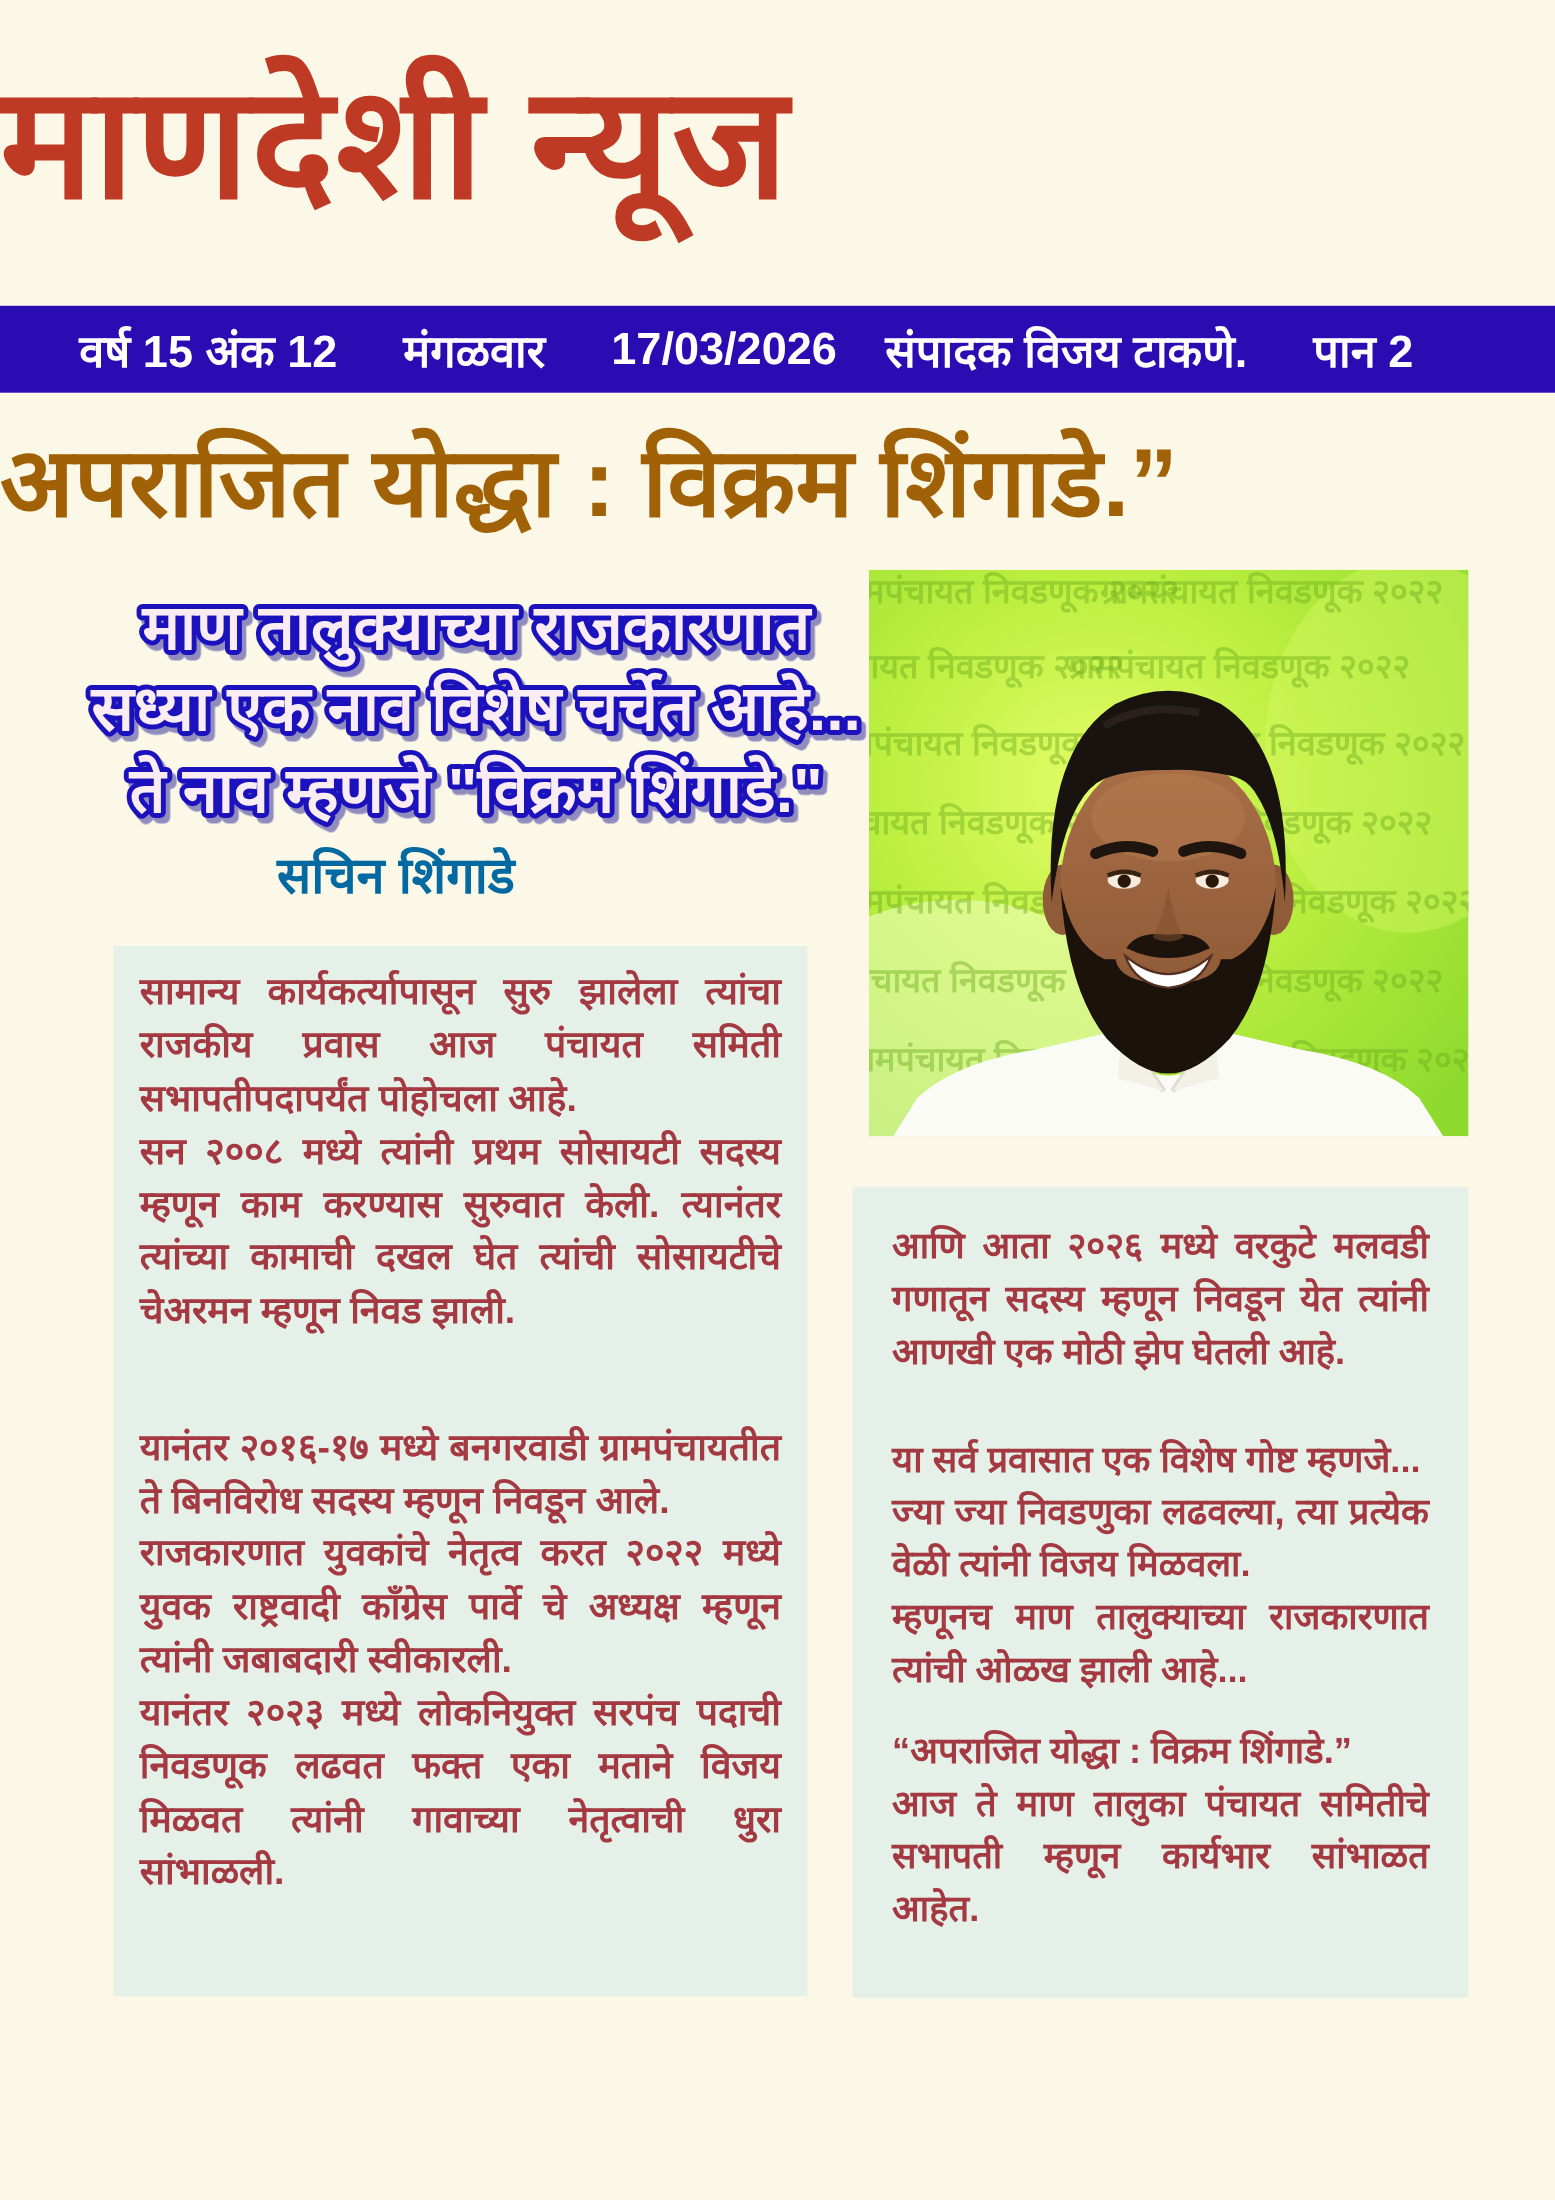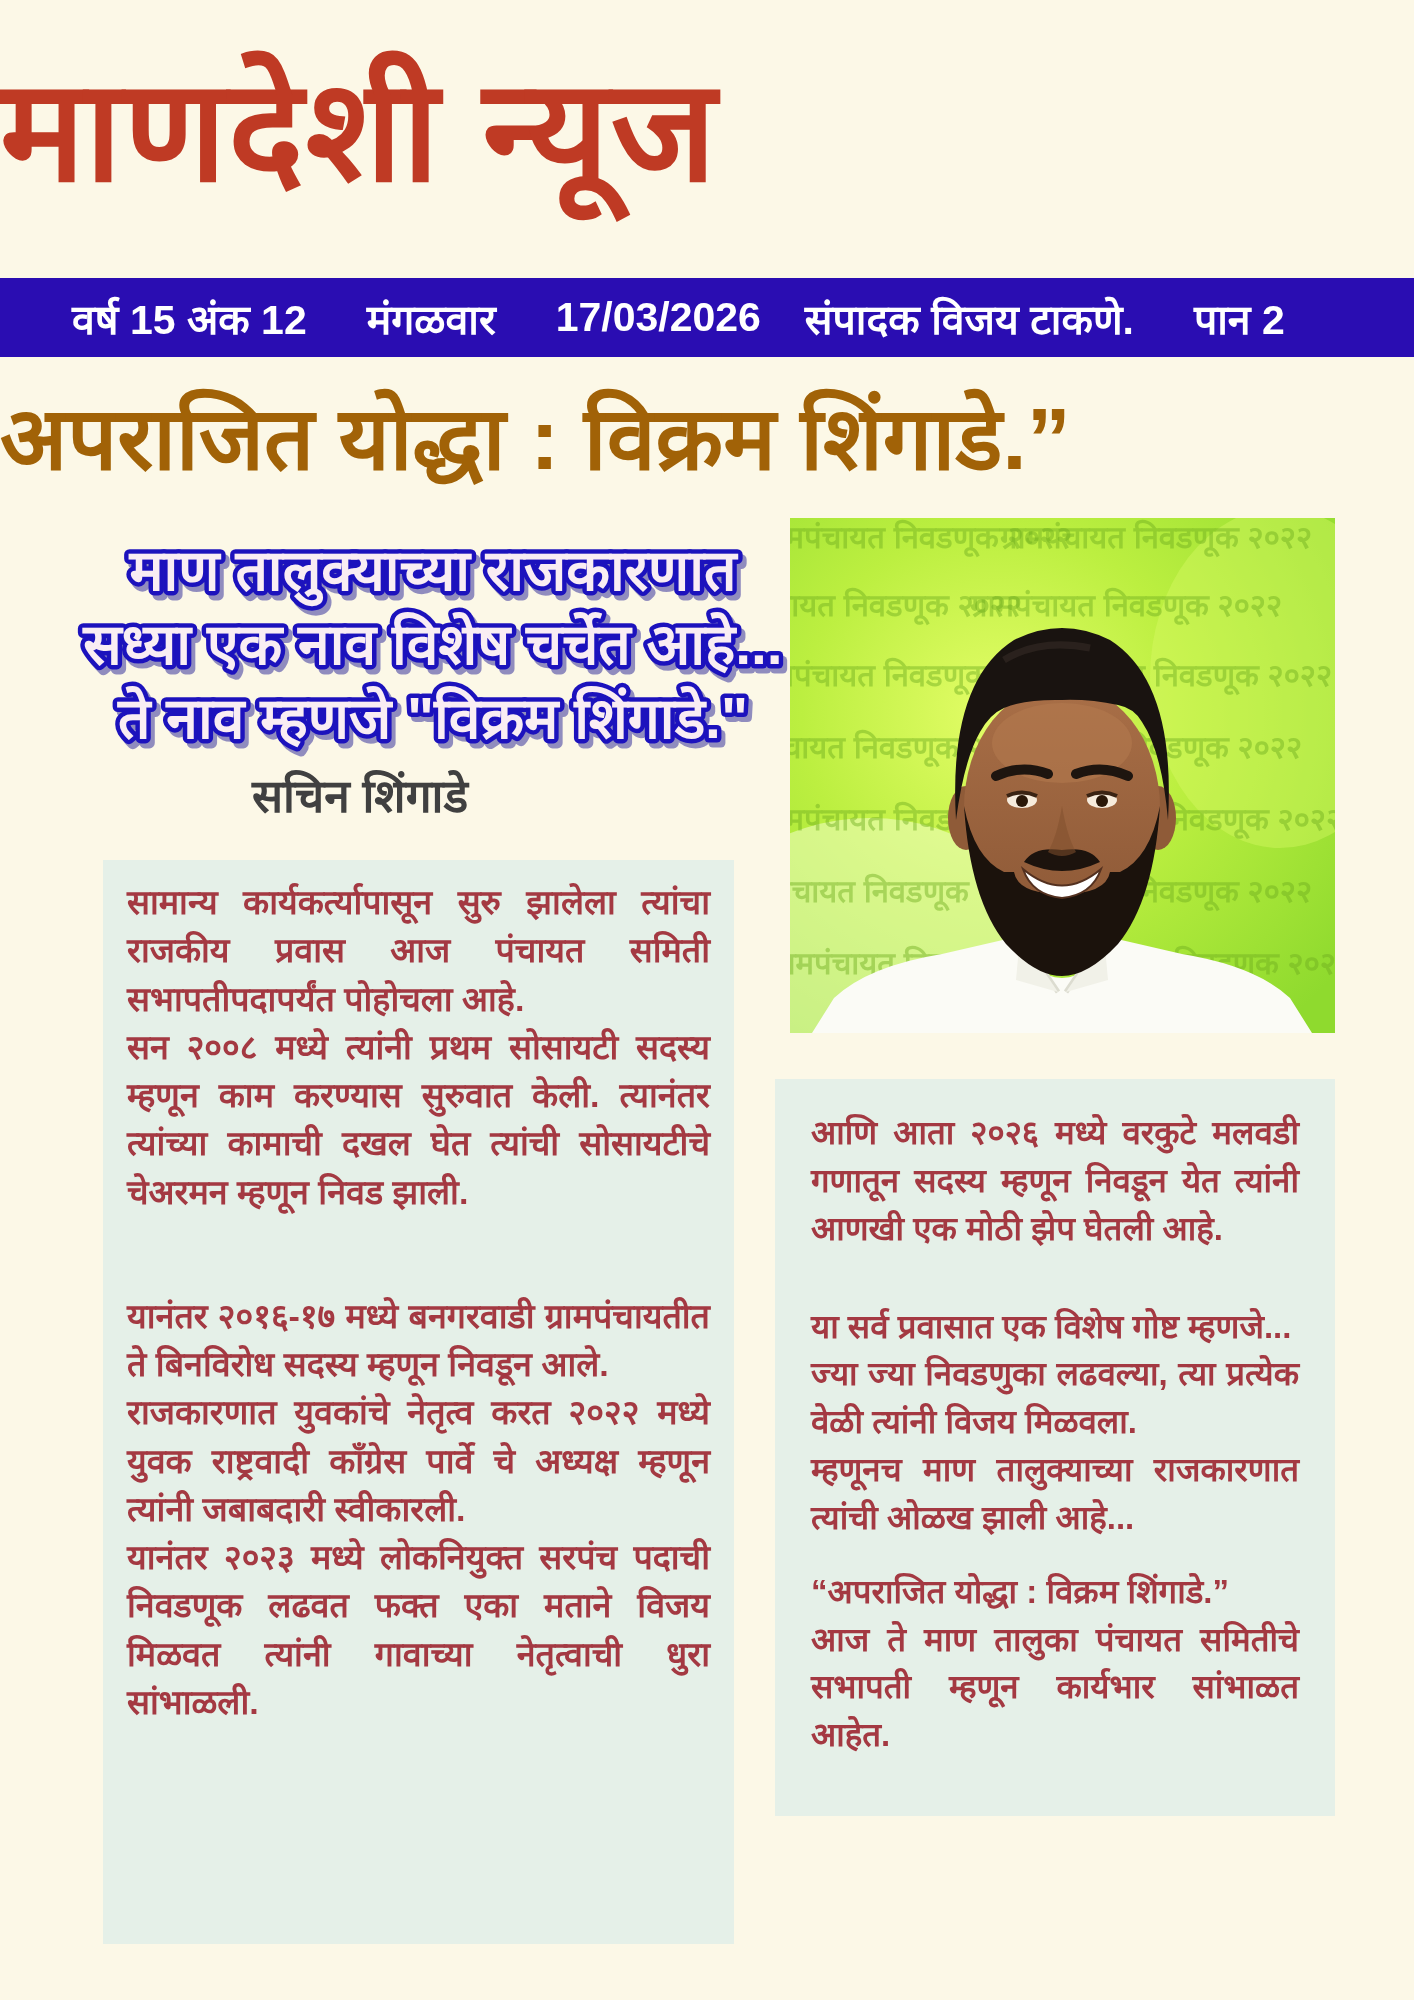--- a/index.html
+++ b/index.html
@@ -73,21 +73,21 @@
     text-anchor: middle;
   }
   
   .byline {
     position: absolute;
     top: 763px; left: 140px;
     width: 440px;
     text-align: center;
     font-size: 46px;
     font-weight: bold;
-    color: #404040;
+    color: #0369a1;
   }
   
   .photo {
     position: absolute;
     top: 518px; left: 790px;
     width: 545px; height: 515px;
   }
   .photo svg { display: block; width: 100%; height: 100%; }
   .photo .wm {
     font-family: "Liberation Sans", "DejaVu Sans", sans-serif;
@@ -100,21 +100,21 @@
   .col {
     position: absolute;
     background: #E5F0E8;
     color: #A43942;
     font-weight: bold;
     text-align: justify;
   }
   .col p { margin: 0; }
   .col-left {
     top: 860px; left: 103px;
-    width: 631px; height: 1084px;
+    width: 631px; height: 955px;
     padding: 18px 24px;
     font-size: 34px;
     line-height: 1.42;
   }
   .col-right {
     top: 1079px; left: 775px;
     width: 560px; height: 737px;
     padding: 30px 36px;
     font-size: 33px;
     line-height: 1.45;

